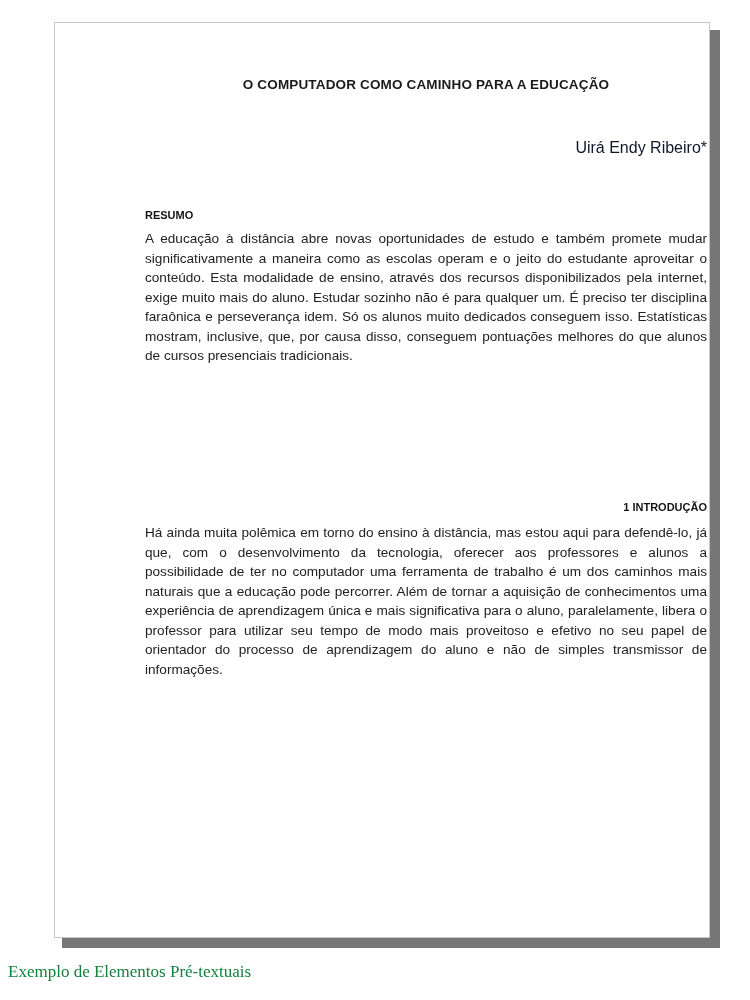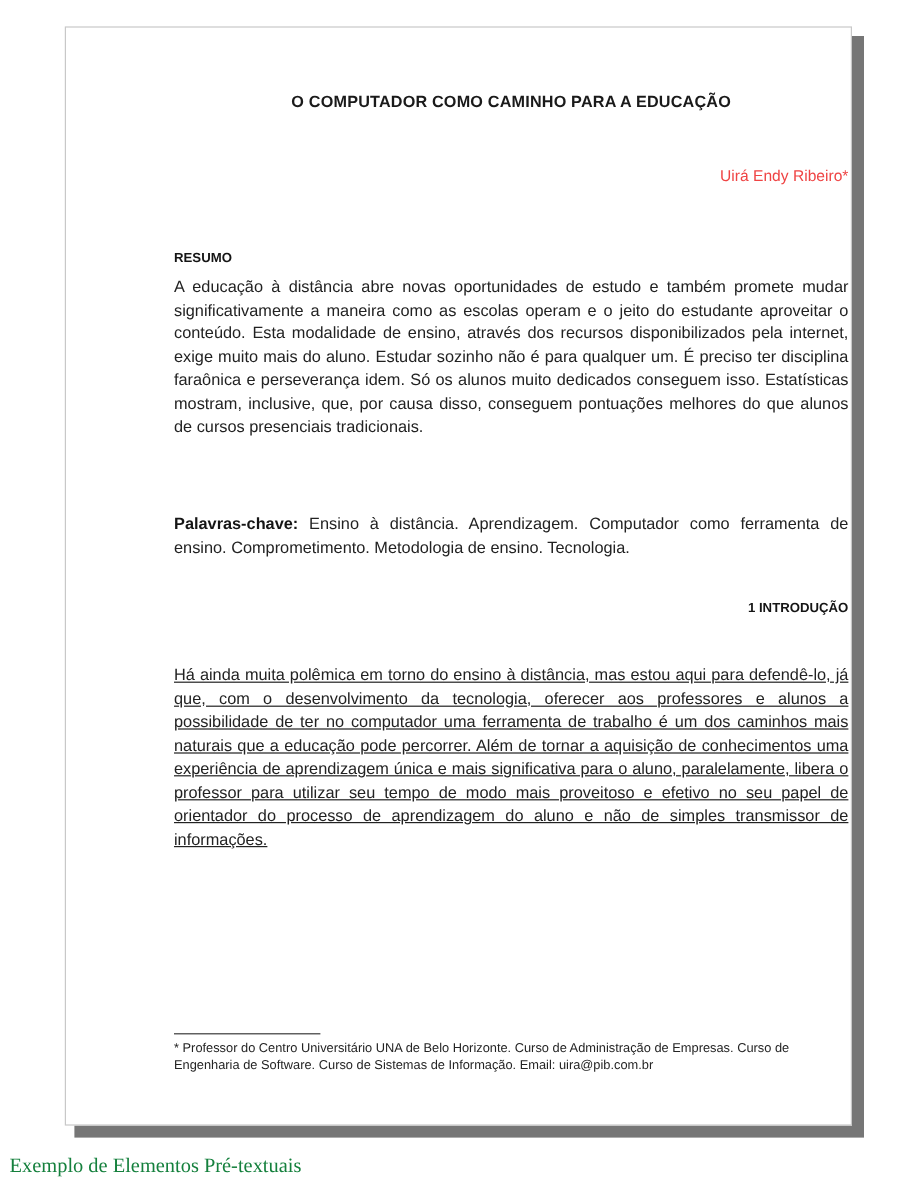--- a/index.html
+++ b/index.html
@@ -54,41 +54,41 @@
     top: 54px;
     text-align: center;
     font-weight: bold;
     font-size: 13.5px;
     letter-spacing: 0.15px;
     color: #1a1a1a;
   }
   .doc-author {
     top: 116px;
     text-align: right;
-    font-size: 13px;
-    color: #ef4444;
+    font-size: 16px;
+    color: #0f172a;
   }
 
   .sec-heading {
     font-weight: bold;
     font-size: 11px;
     color: #151515;
   }
   #heading-resumo { top: 186px; }
   #heading-intro  { top: 478px; text-align: right; }
 
   .body-par {
     font-size: 13.6px;
     line-height: 19.55px;
     color: #222222;
     text-align: justify;
   }
   #par-resumo   { top: 206px; }
   #par-keywords { top: 404px; }
-  #par-intro    { top: 530px; text-decoration: underline; }
+  #par-intro    { top: 500px; }
 
   .body-par b {
     font-weight: bold;
     color: #151515;
   }
 
   
   #footnote-block {
     top: 838px;
   }
@@ -126,27 +126,22 @@
   <div id="page-sheet">
 
     <div class="col doc-title">O COMPUTADOR COMO CAMINHO PARA A EDUCAÇÃO</div>
 
     <div class="col doc-author">Uirá Endy Ribeiro*</div>
 
     <div class="col sec-heading" id="heading-resumo">RESUMO</div>
 
     <div class="col body-par" id="par-resumo">A educação à distância abre novas oportunidades de estudo e também promete mudar significativamente a maneira como as escolas operam e o jeito do estudante aproveitar o conteúdo. Esta modalidade de ensino, através dos recursos disponibilizados pela internet, exige muito mais do aluno. Estudar sozinho não é para qualquer um. É preciso ter disciplina faraônica e perseverança idem. Só os alunos muito dedicados conseguem isso. Estatísticas mostram, inclusive, que, por causa disso, conseguem pontuações melhores do que alunos de cursos presenciais tradicionais.</div>
 
-    <div class="col body-par" id="par-keywords"><b>Palavras-chave:</b><span> Ensino à distância. Aprendizagem. Computador como ferramenta de ensino. Comprometimento. Metodologia de ensino. Tecnologia.</span></div>
 
     <div class="col sec-heading" id="heading-intro">1 INTRODUÇÃO</div>
 
     <div class="col body-par" id="par-intro">Há ainda muita polêmica em torno do ensino à distância, mas estou aqui para defendê-lo, já que, com o desenvolvimento da tecnologia, oferecer aos professores e alunos a possibilidade de ter no computador uma ferramenta de trabalho é um dos caminhos mais naturais que a educação pode percorrer. Além de tornar a aquisição de conhecimentos uma experiência de aprendizagem única e mais significativa para o aluno, paralelamente, libera o professor para utilizar seu tempo de modo mais proveitoso e efetivo no seu papel de orientador do processo de aprendizagem do aluno e não de simples transmissor de informações.</div>
 
-    <div class="col" id="footnote-block">
-      <div id="footnote-rule"></div>
-      <div id="footnote-text">* Professor do Centro Universitário UNA de Belo Horizonte. Curso de Administração de Empresas. Curso de Engenharia de Software. Curso de Sistemas de Informação. Email: uira@pib.com.br</div>
-    </div>
 
   </div>
 </div>
 
 <div id="figure-caption">Exemplo de Elementos Pré-textuais</div>
 
 </body></html>

